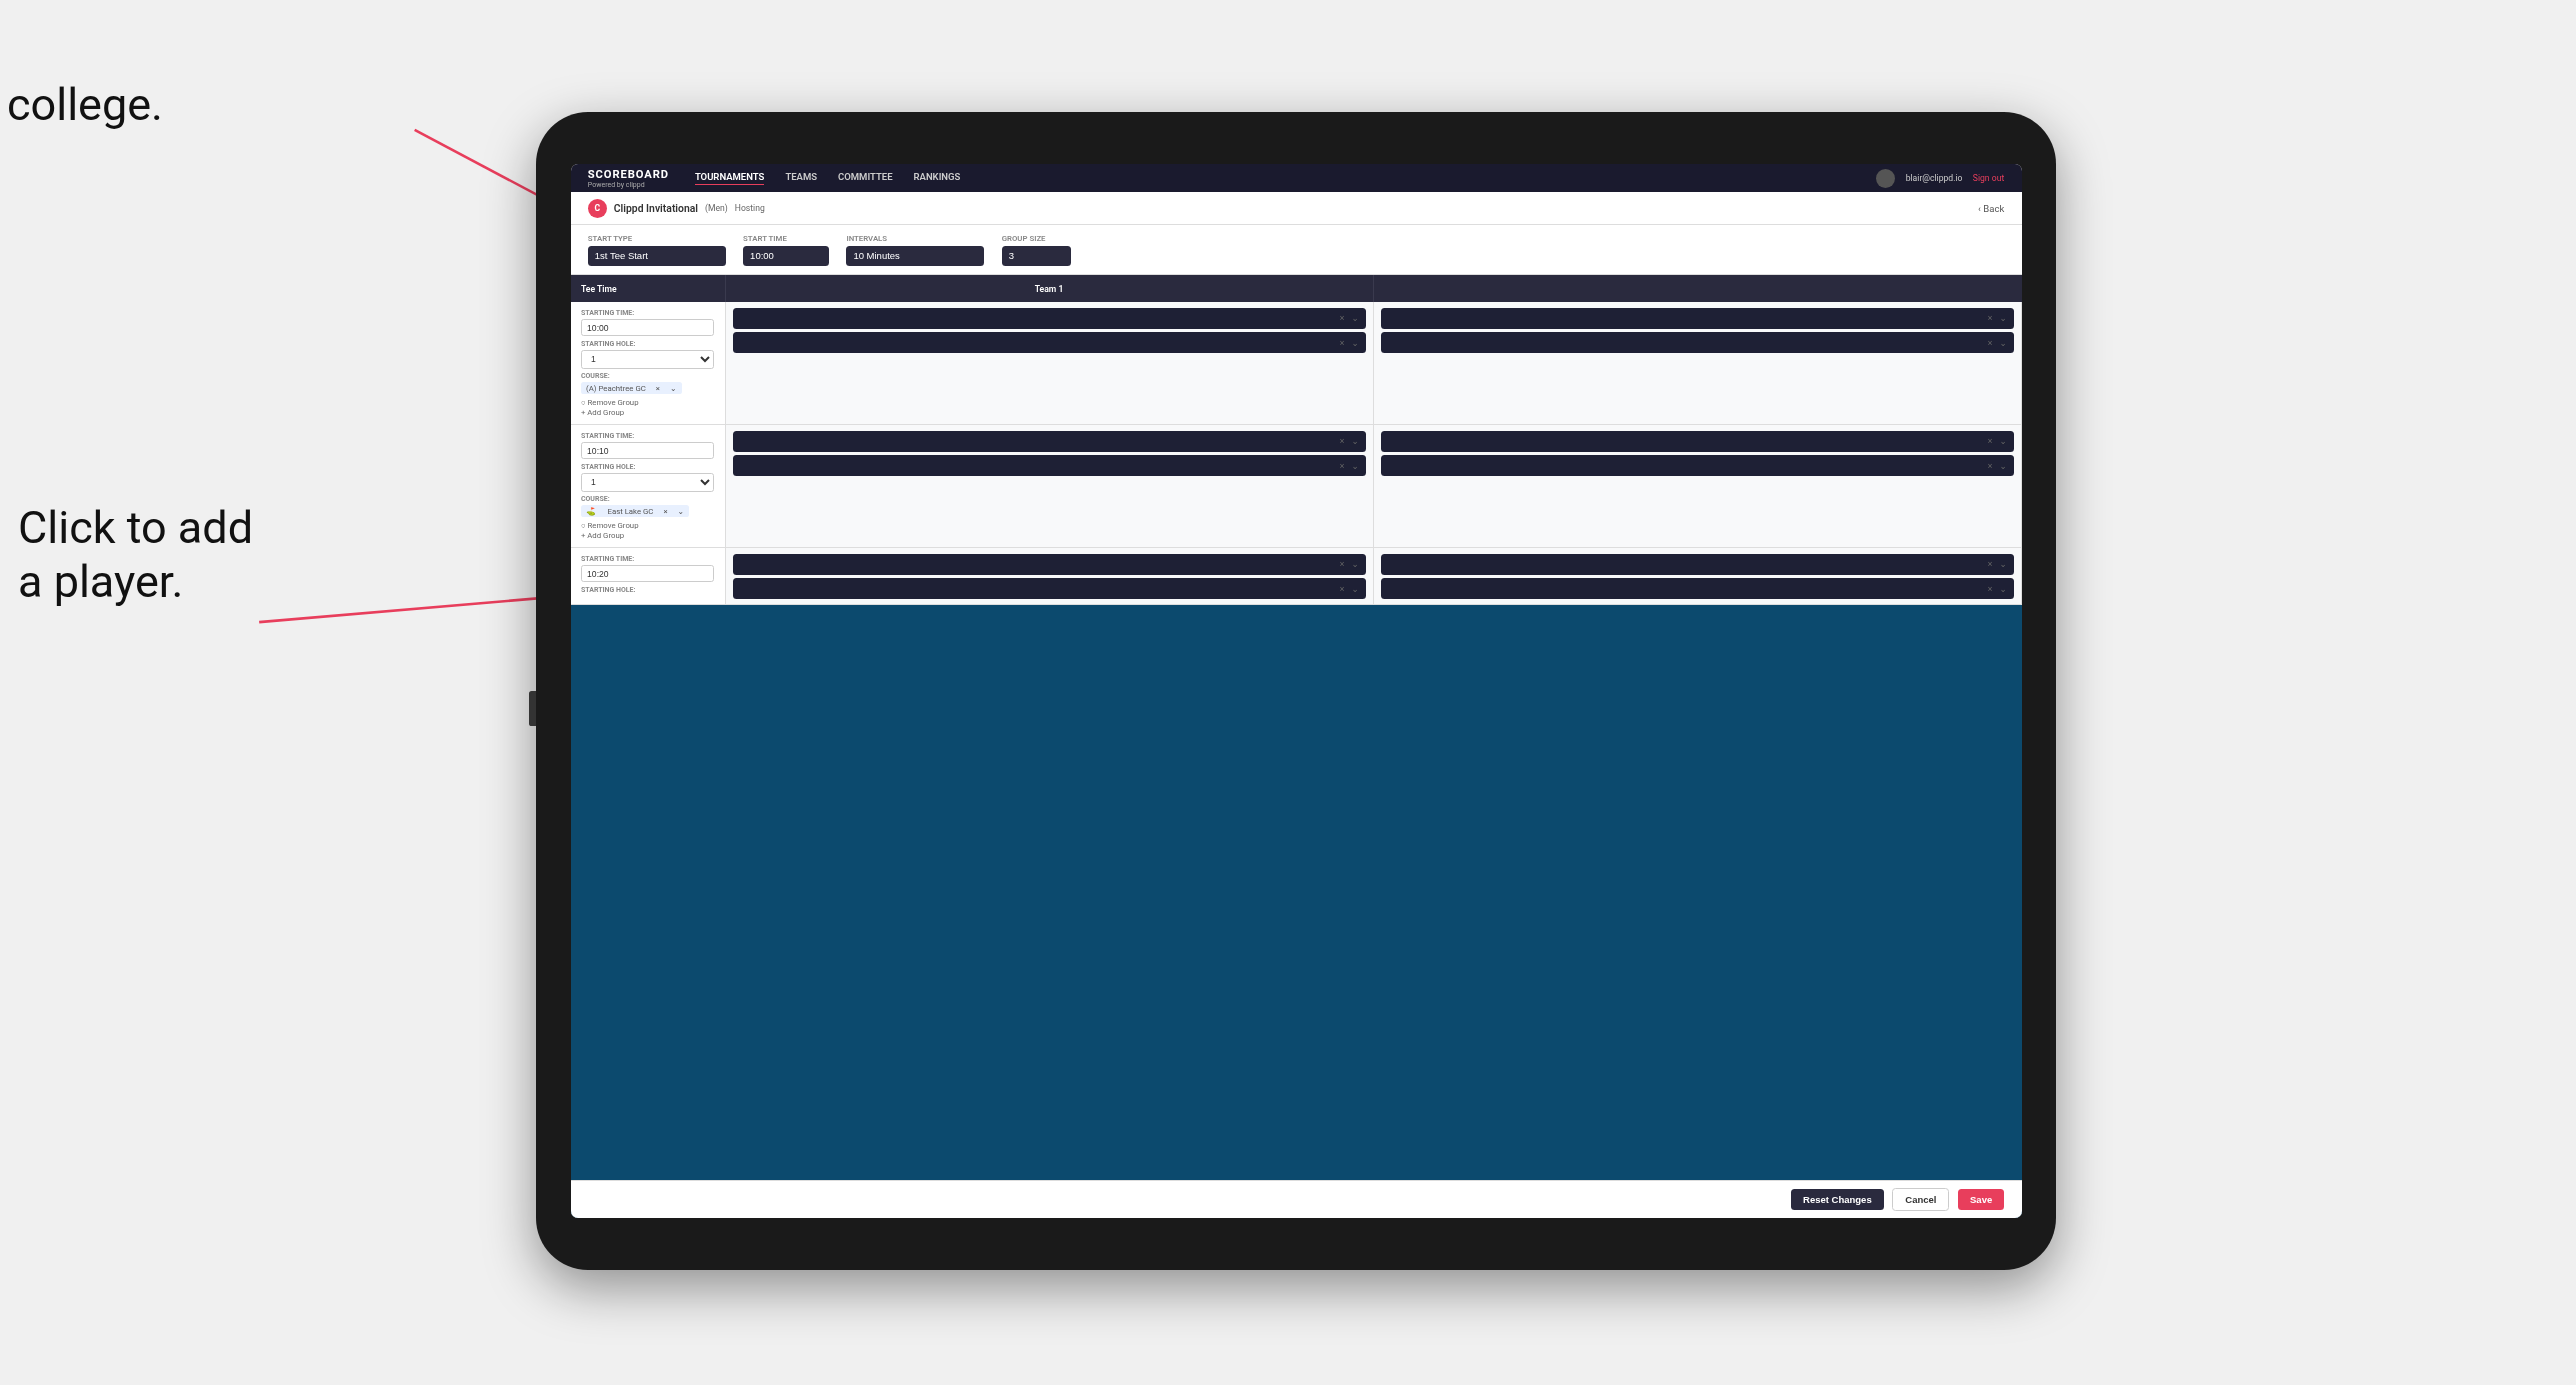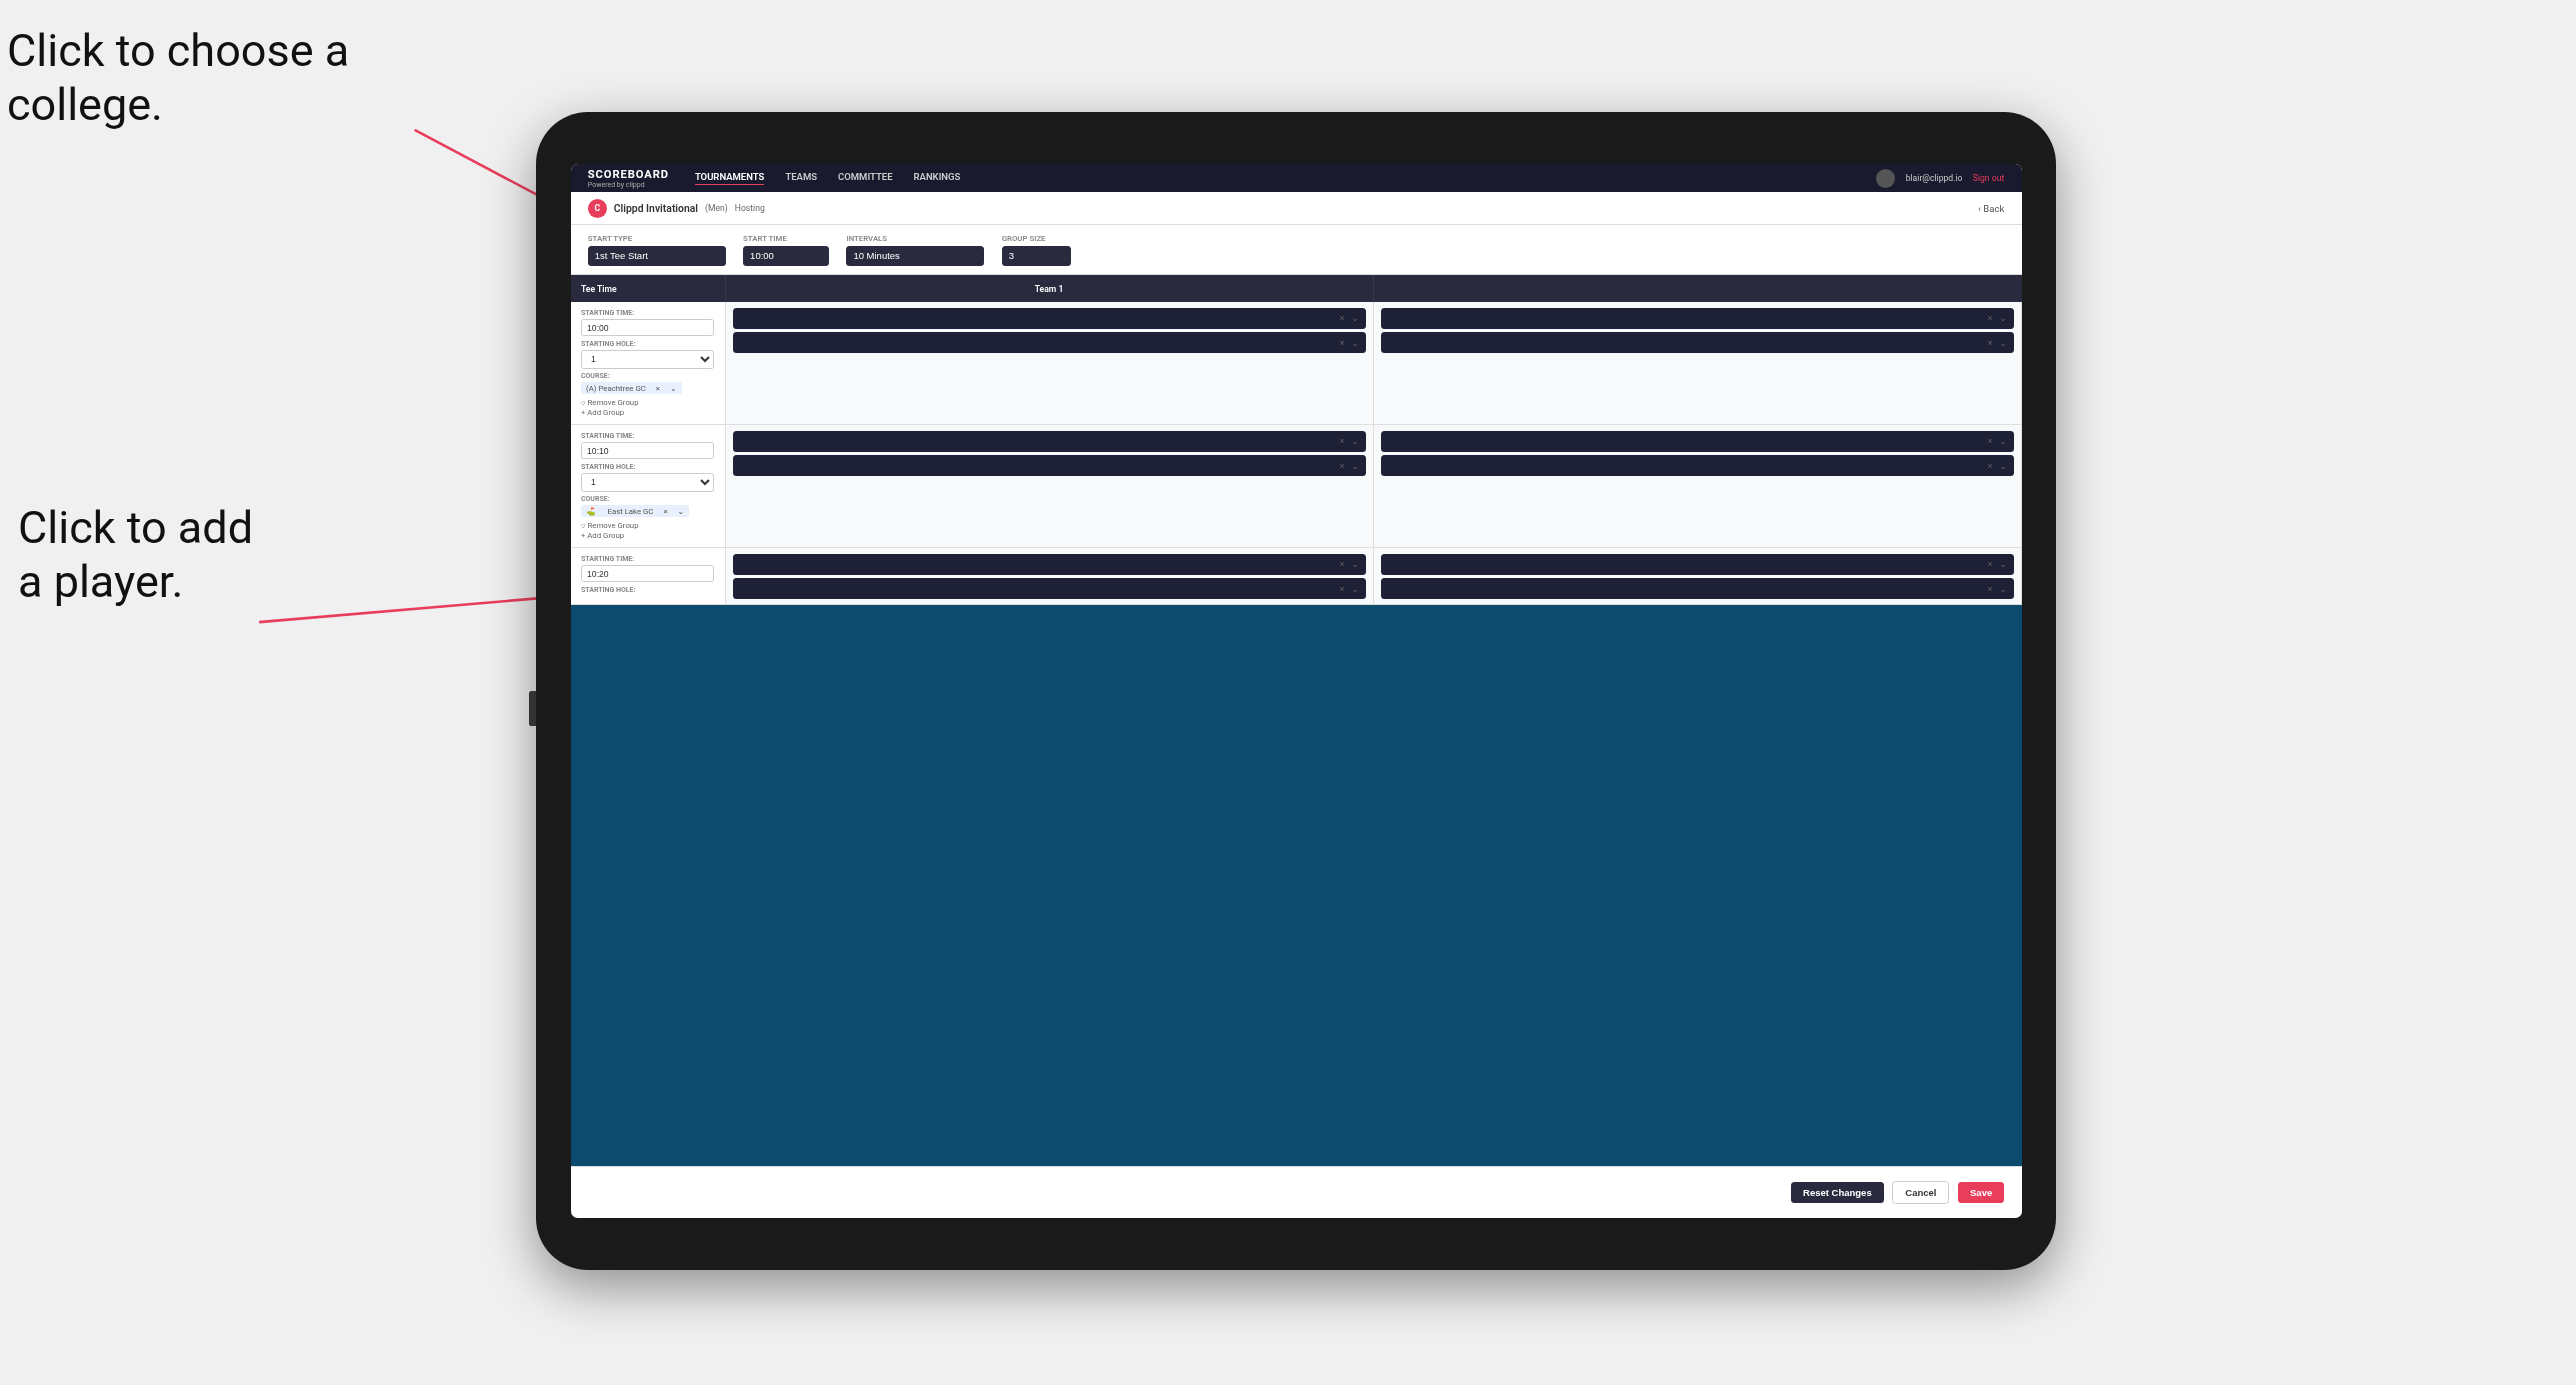--- a/index.html
+++ b/index.html
@@ -347,21 +347,21 @@
     
     .action-bar {
       background: white;
       display: flex;
       align-items: center;
       justify-content: flex-end;
       padding: 8.6px 17.3px;
       gap: 8.6px;
       border-top: 0.9px solid #ddd;
       flex-shrink: 0;
-      height: 52px;
+      height: 38px;
     }
 
     .btn {
       padding: 5.2px 12px;
       border-radius: 3.5px;
       font-size: 9.5px;
       font-weight: 600;
       cursor: pointer;
       border: none;
     }
@@ -402,21 +402,21 @@
     }
     .schedule-table::-webkit-scrollbar-thumb {
       background: #ccc;
       border-radius: 1.7px;
     }
   </style>
 </head>
 <body>
 
 <div class="annotation annotation-1">
-  <span>Click to choose a</span><br>
+  <br>
   <span>college.</span>
 </div>
 
 <div class="annotation annotation-2">
   <span>Click to add</span><br>
   <span>a player.</span>
 </div>
 
 <svg class="arrow-svg" xmlns="http://www.w3.org/2000/svg" viewBox="0 0 2982 1604" width="2576" height="1386">
 

